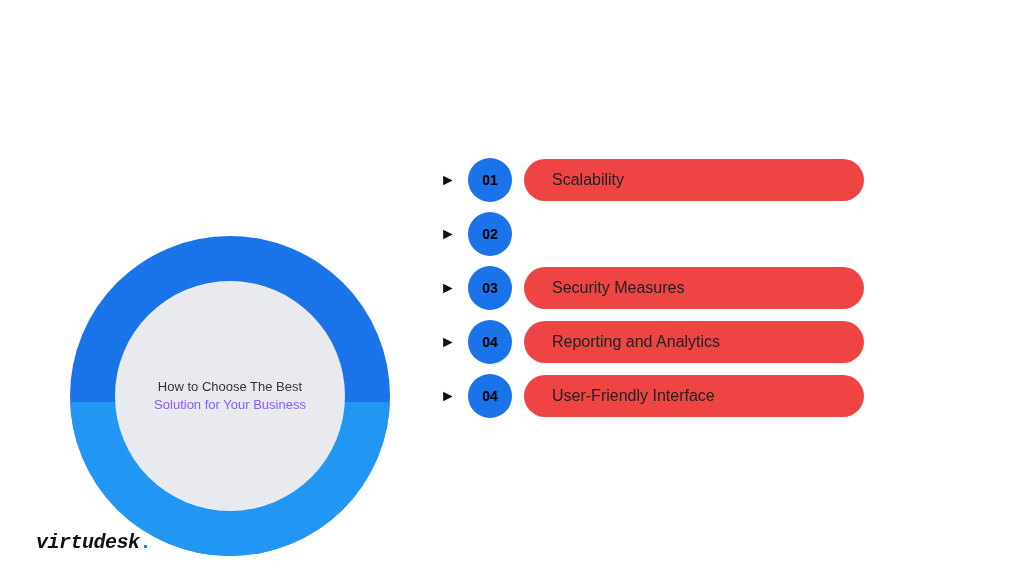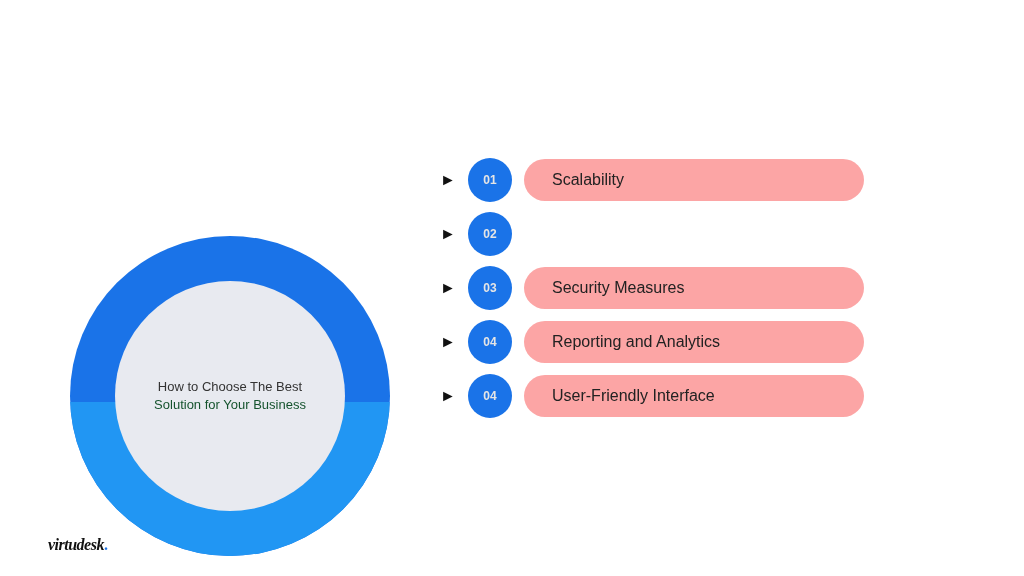--- a/index.html
+++ b/index.html
@@ -84,21 +84,21 @@
     .circle-text .main-title {
       font-size: 18px;
       color: #111;
       font-weight: 800;
       display: block;
       line-height: 1.2;
     }
 
     .circle-text .subtitle2 {
       font-size: 13px;
-      color: #14532d;
+      color: #8b5cf6;
       font-weight: 400;
       display: block;
     }
 
     
     .right-section {
       display: flex;
       flex-direction: column;
       gap: 10px;
       flex: 1;
@@ -119,48 +119,48 @@
     }
 
     .number-badge {
       width: 44px;
       height: 44px;
       border-radius: 50%;
       background: #1a73e8;
       display: flex;
       align-items: center;
       justify-content: center;
-      color: #e5e5e5;
-      font-size: 12px;
+      color: #000000;
+      font-size: 14px;
       font-weight: 700;
       flex-shrink: 0;
     }
 
     .item-label {
-      background: #fca5a5;
+      background: #ef4444;
       border-radius: 30px;
       padding: 12px 28px;
       font-size: 16px;
       color: #222;
       font-weight: 400;
       min-width: 260px;
       flex: 1;
       max-width: 340px;
     }
 
     
     .logo {
       position: absolute;
       bottom: 22px;
-      left: 48px;
-      font-size: 16px;
+      left: 36px;
+      font-size: 20px;
       font-weight: 800;
       font-style: italic;
       color: #111;
-      font-family: Liberation Serif, serif;
+      font-family: Liberation Mono, monospace;
       letter-spacing: -0.5px;
     }
 
     .logo span.dot {
       color: #1a73e8;
       font-style: normal;
     }
   </style>
 </head>
 <body>

